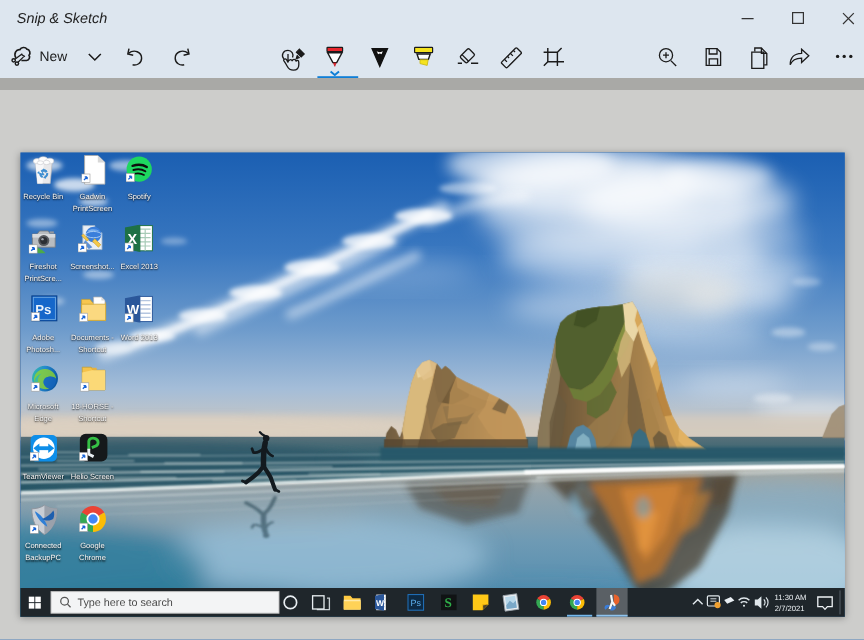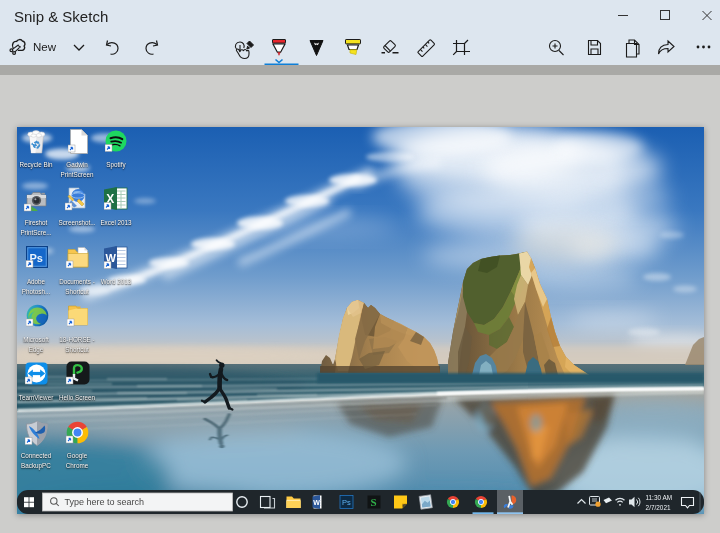--- a/index.html
+++ b/index.html
@@ -1,20 +1,20 @@
 <!DOCTYPE html>
 <html><head>
 <meta charset="utf-8">
 <style>
   html,body{margin:0;padding:0;}
   body{width:720px;height:533px;overflow:hidden;position:relative;font-family:"Liberation Sans",sans-serif;background:#cdcdcb;}
   .abs{position:absolute;}
   #chrome{left:0;top:0;width:720px;height:65px;background:#dde6ef;}
   #band{left:0;top:65px;width:720px;height:10px;background:#a9a9a6;}
-  #titletext{left:14px;top:8px;font-size:15px;color:#222;}
+  #titletext{left:14px;top:8px;font-size:12px;color:#222;font-style:italic;}
   #shot{left:17px;top:127px;width:687px;height:387px;box-shadow:0 1px 6px rgba(0,0,0,.35);overflow:hidden;background:#2e6cb5;}
   .icolabel{position:absolute;width:52px;text-align:center;font-size:6.3px;line-height:10px;color:#fff;text-shadow:0 1px 1.5px rgba(0,0,0,.85),0 0 1px rgba(0,0,0,.6);}
 </style>
 </head>
 <body>
 
 <div class="abs" id="chrome"></div>
 <div class="abs" id="band"></div>
 <div class="abs" id="titletext">Snip &amp; Sketch</div>
 
@@ -519,21 +519,21 @@
     <div class="icolabel" style="left:-7px;top:334px">BackupPC</div>
 
     <svg class="abs" style="left:49px;top:294px" width="23" height="23" viewBox="0 0 23 23">
       <use href="#chromeicon"></use>
       <use href="#sc" x="0" y="15"></use>
     </svg>
     <div class="icolabel" style="left:34px;top:324px">Google</div>
     <div class="icolabel" style="left:34px;top:334px">Chrome</div>
   </div>
 
-  <div class="abs" id="taskbar" style="left:0;top:363px;width:687px;height:24px;background:#1f262b;border-radius:11px;">
+  <div class="abs" id="taskbar" style="left:0;top:363px;width:687px;height:24px;background:#1f262b;">
     <svg class="abs" style="left:0;top:0" width="687" height="24" viewBox="0 0 687 24">
 
       <g fill="#fff">
         <rect x="7" y="7.2" width="4.6" height="4.6"></rect>
           <rect x="12.4" y="7.2" width="4.6" height="4.6"></rect>
         <rect x="7" y="12.6" width="4.6" height="4.6"></rect>
           <rect x="12.4" y="12.6" width="4.6" height="4.6"></rect>
       </g>
 
       <rect x="25.5" y="3" width="190" height="18" fill="#f3f4f5" stroke="#bfbfbf" stroke-width="0.8"></rect>

